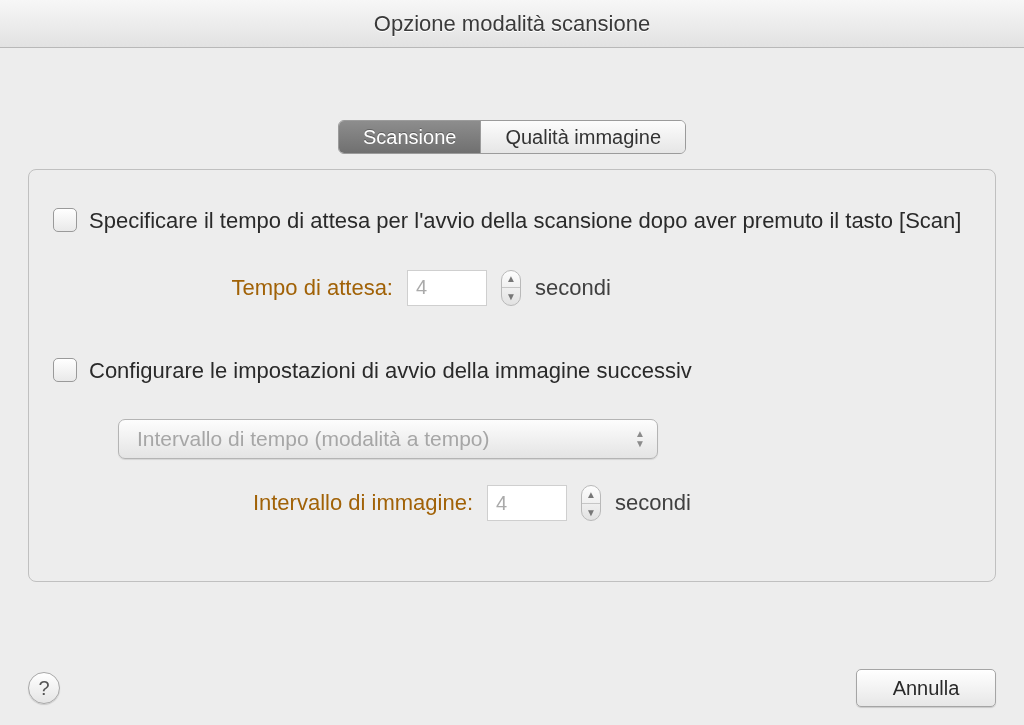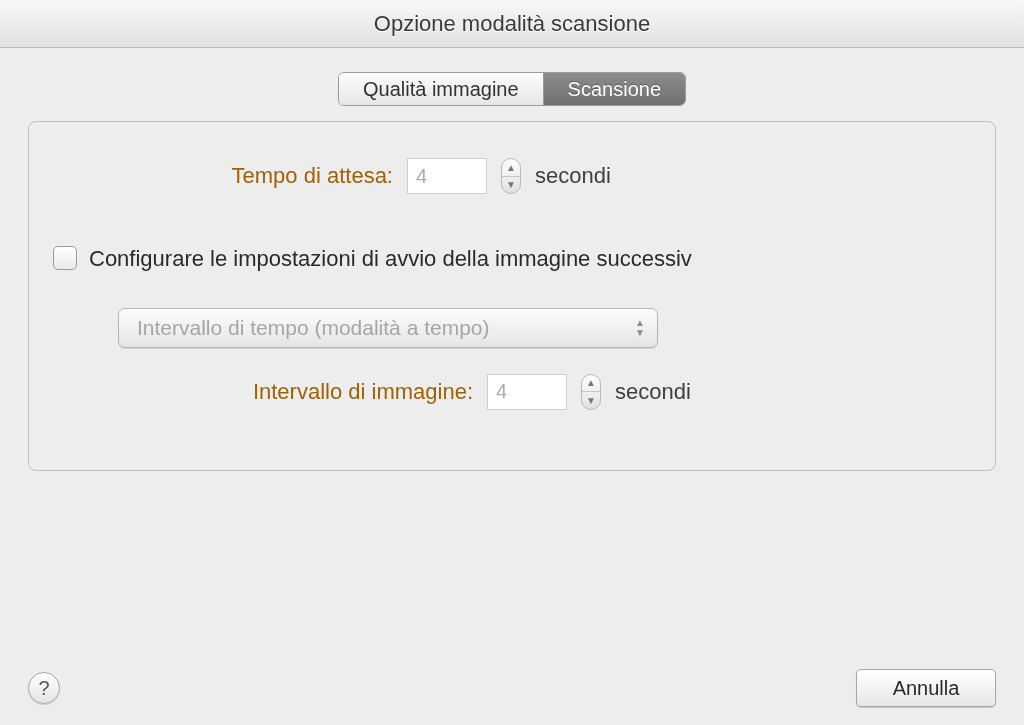--- a/index.html
+++ b/index.html
@@ -9,20 +9,21 @@
       width: 1024px;
       height: 725px;
       overflow: hidden;
     }
     .window {
       width: 1024px;
       height: 725px;
       background: #ededed;
       display: flex;
       flex-direction: column;
+      gap: 48px;
     }
     .titlebar {
       height: 48px;
       border-bottom: 1px solid #b8b8b8;
       display: flex;
       align-items: center;
       justify-content: center;
       background: linear-gradient(#f7f7f7, #e2e2e2);
     }
     .title {
@@ -216,31 +217,35 @@
 <body>
 
 <div class="window">
   <div class="titlebar">
     <div class="title">Opzione modalità scansione</div>
   </div>
 
   <div class="content">
     <div class="tab-container">
       <div class="tab-bar">
+        <div class="tab active">
+          <span>Scansione</span>
+        </div>
         <div class="tab">
           <span>Qualità immagine</span>
         </div>
-        <div class="tab active">
-          <span>Scansione</span>
-        </div>
       </div>
     </div>
 
     <div class="group-box">
 
+      <div class="check-row">
+        <div class="checkbox"></div>
+        <div class="check-label">Specificare il tempo di attesa per l'avvio della scansione dopo aver premuto il tasto [Scan]</div>
+      </div>
 
       <div class="sub-row">
         <div class="sub-label">Tempo di attesa:</div>
         <input class="num-input" disabled="" value="4" style="">
         <div class="stepper">
           <div class="up">▲</div>
           <div class="down">▼</div>
         </div>
         <div class="unit">secondi</div>
       </div>

